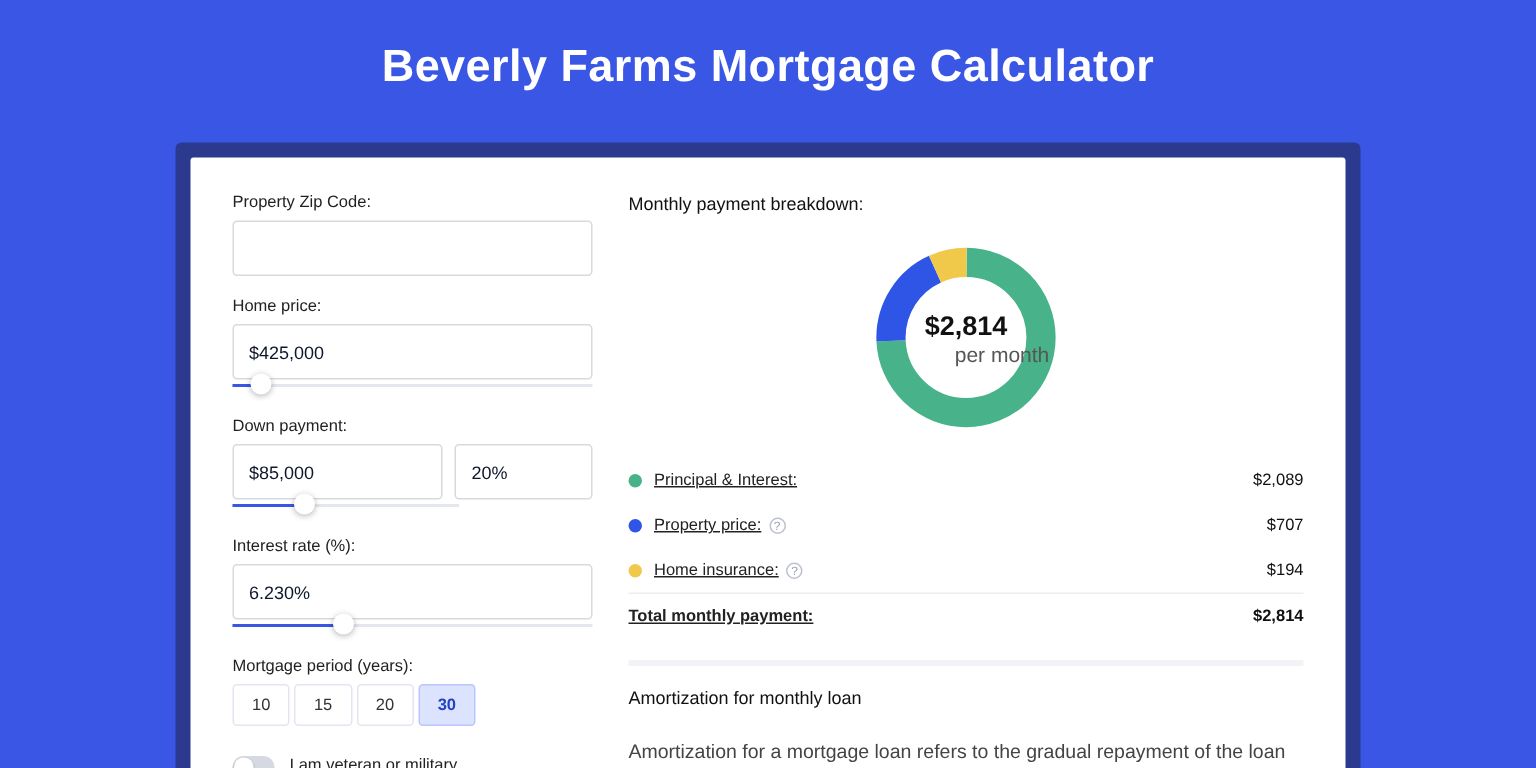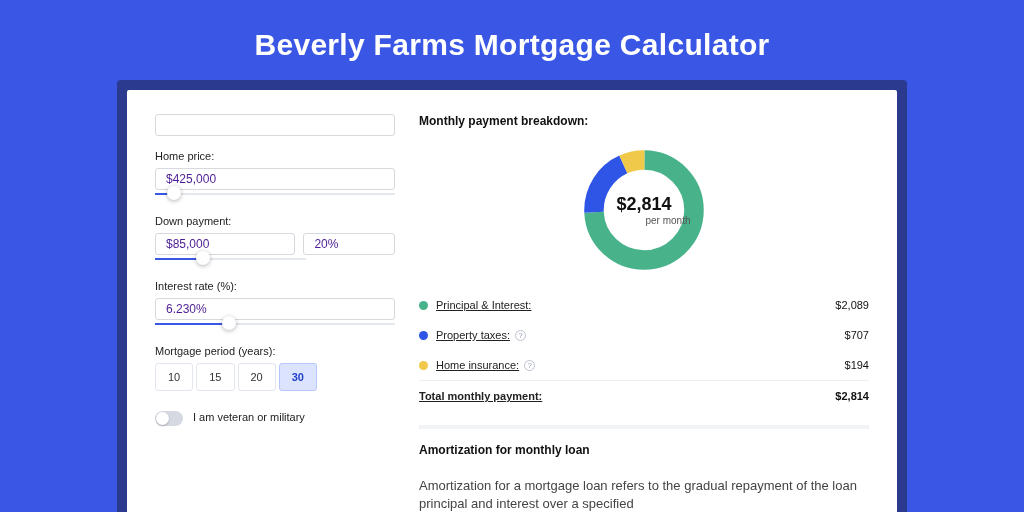--- a/index.html
+++ b/index.html
@@ -9,21 +9,21 @@
   background: #3956e5;
   font-family: Arial, Helvetica, sans-serif;
   overflow: hidden;
   position: relative;
 }
 .page-title {
   text-align: center;
   color: #fff;
   font-size: 30px;
   font-weight: 700;
-  padding: 28px 0 18px 0;
+  padding: 28px 0 33px 0;
   letter-spacing: 0.3px;
 }
 .card-wrap {
   width: 790px;
   margin: 0 auto;
   background: #2b3a8f;
   padding: 10px 10px 0 10px;
   border-radius: 4px 4px 0 0;
 }
 .card {
@@ -41,26 +41,26 @@
 .right {
   flex: 1;
 }
 .fld-label {
   font-size: 11px;
   color: #222;
   margin-bottom: 6px;
 }
 .text-input {
   width: 100%;
-  height: 22px;
+  height: 37px;
   border: 1px solid #d7d9de;
   border-radius: 3px;
   padding: 0 10px;
   font-size: 12px;
-  color: #4c1d95;
+  color: #0f172a;
   background: #fff;
 }
 .field { margin-bottom: 14px; }
 .slider {
   position: relative;
   height: 12px;
   margin-top: -1px;
 }
 .slider-track {
   position: absolute;
@@ -126,21 +126,21 @@
   width: 13px;
   height: 13px;
   background: #fff;
   border-radius: 50%;
   box-shadow: 0 1px 2px rgba(0,0,0,0.25);
 }
 .toggle-label { font-size: 11px; color: #222; }
 
 .section-title {
   font-size: 12px;
-  font-weight: 700;
+  font-weight: 400;
   color: #111;
   margin-bottom: 12px;
 }
 .donut-wrap {
   display: flex;
   justify-content: center;
   padding: 4px 0 14px 0;
 }
 .donut {
   position: relative;
@@ -149,21 +149,21 @@
 }
 .donut-center {
   position: absolute;
   inset: 0;
   display: flex;
   flex-direction: column;
   align-items: center;
   justify-content: center;
 }
 .donut-amount { font-size: 18px; font-weight: 700; color: #111; }
-.donut-sub { font-size: 10px; color: #555; padding-left: 48px; }
+.donut-sub { font-size: 14px; color: #555; padding-left: 48px; }
 .breakdown-row {
   display: flex;
   align-items: center;
   padding: 9px 0;
   font-size: 11px;
   color: #222;
 }
 .dot {
   width: 9px;
   height: 9px;
@@ -210,20 +210,21 @@
 <body>
 
 <h1 class="page-title">Beverly Farms Mortgage Calculator</h1>
 
 <div class="card-wrap">
   <div class="card">
 
     <div class="left">
 
       <div class="field">
+        <div class="fld-label">Property Zip Code:</div>
         <input class="text-input" value="" style="">
       </div>
 
       <div class="field">
         <div class="fld-label">Home price:</div>
         <input class="text-input" value="$425,000" style="">
         <div class="slider">
           <div class="slider-track"></div>
           <div class="slider-fill" style="width:8%"></div>
           <div class="slider-thumb" style="left:8%"></div>
@@ -289,21 +290,21 @@
         </div>
       </div>
 
       <div class="breakdown-row">
         <span class="dot" style="background:#48b38a"></span>
         <span class="br-label">Principal &amp; Interest:</span>
         <span class="br-value">$2,089</span>
       </div>
       <div class="breakdown-row">
         <span class="dot" style="background:#2e55e6"></span>
-        <span class="br-label">Property taxes:</span>
+        <span class="br-label">Property price:</span>
         <span class="info-icon">?</span>
         <span class="br-value">$707</span>
       </div>
       <div class="breakdown-row">
         <span class="dot" style="background:#f0c94a"></span>
         <span class="br-label">Home insurance:</span>
         <span class="info-icon">?</span>
         <span class="br-value">$194</span>
       </div>
       <div class="breakdown-row breakdown-total">

